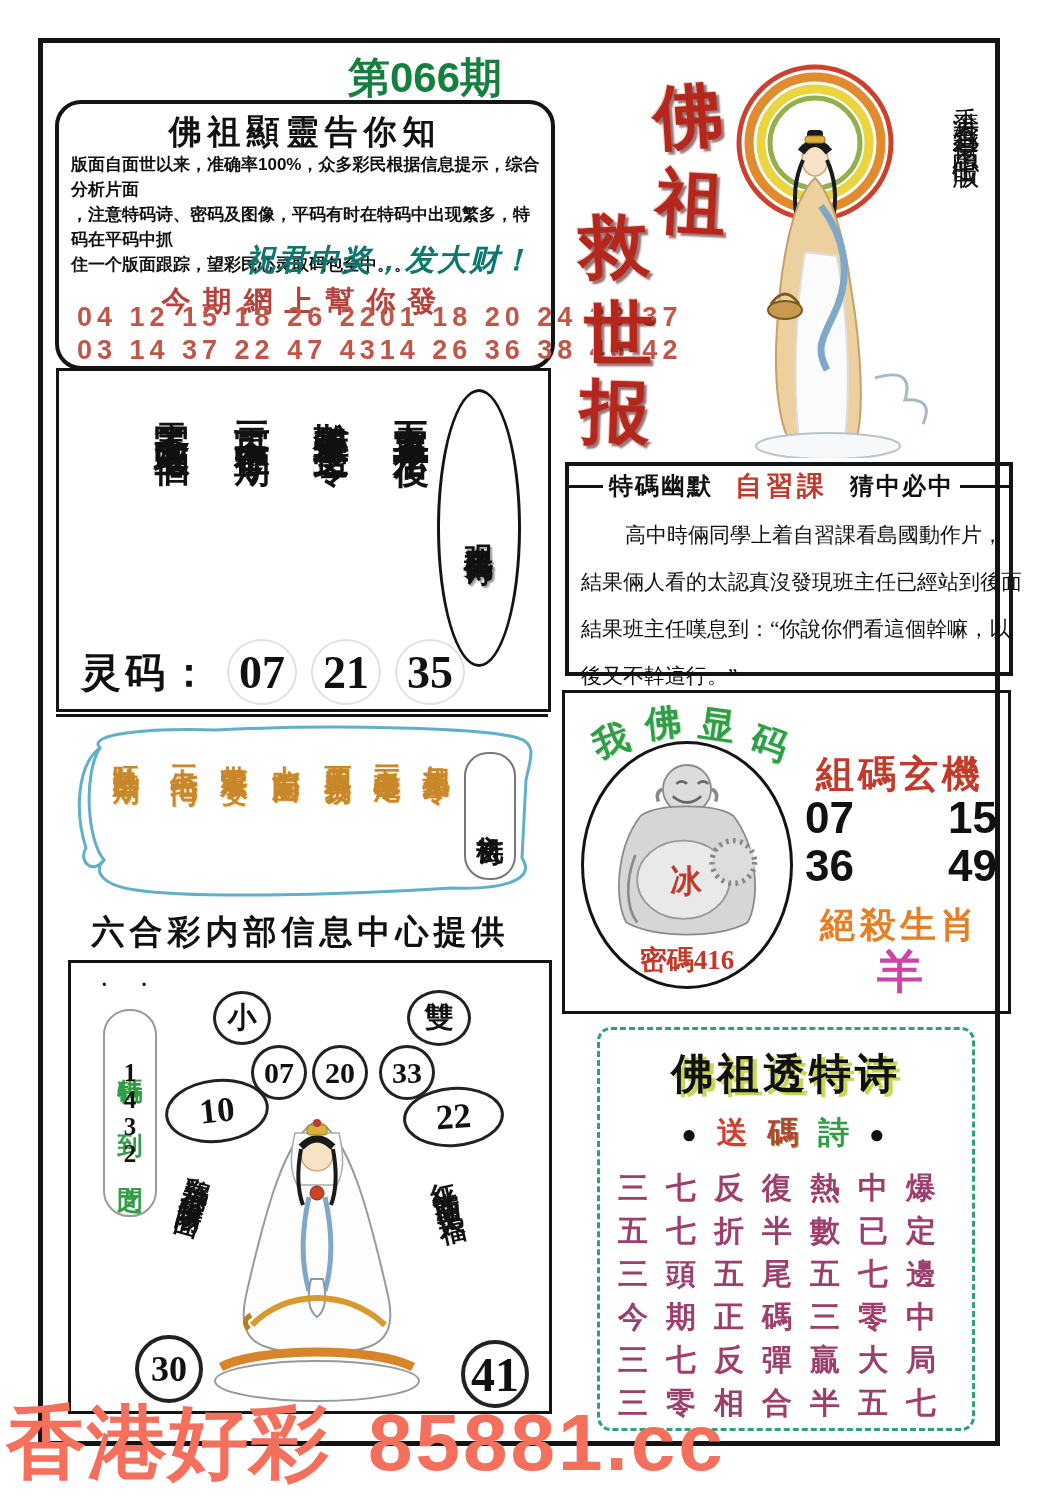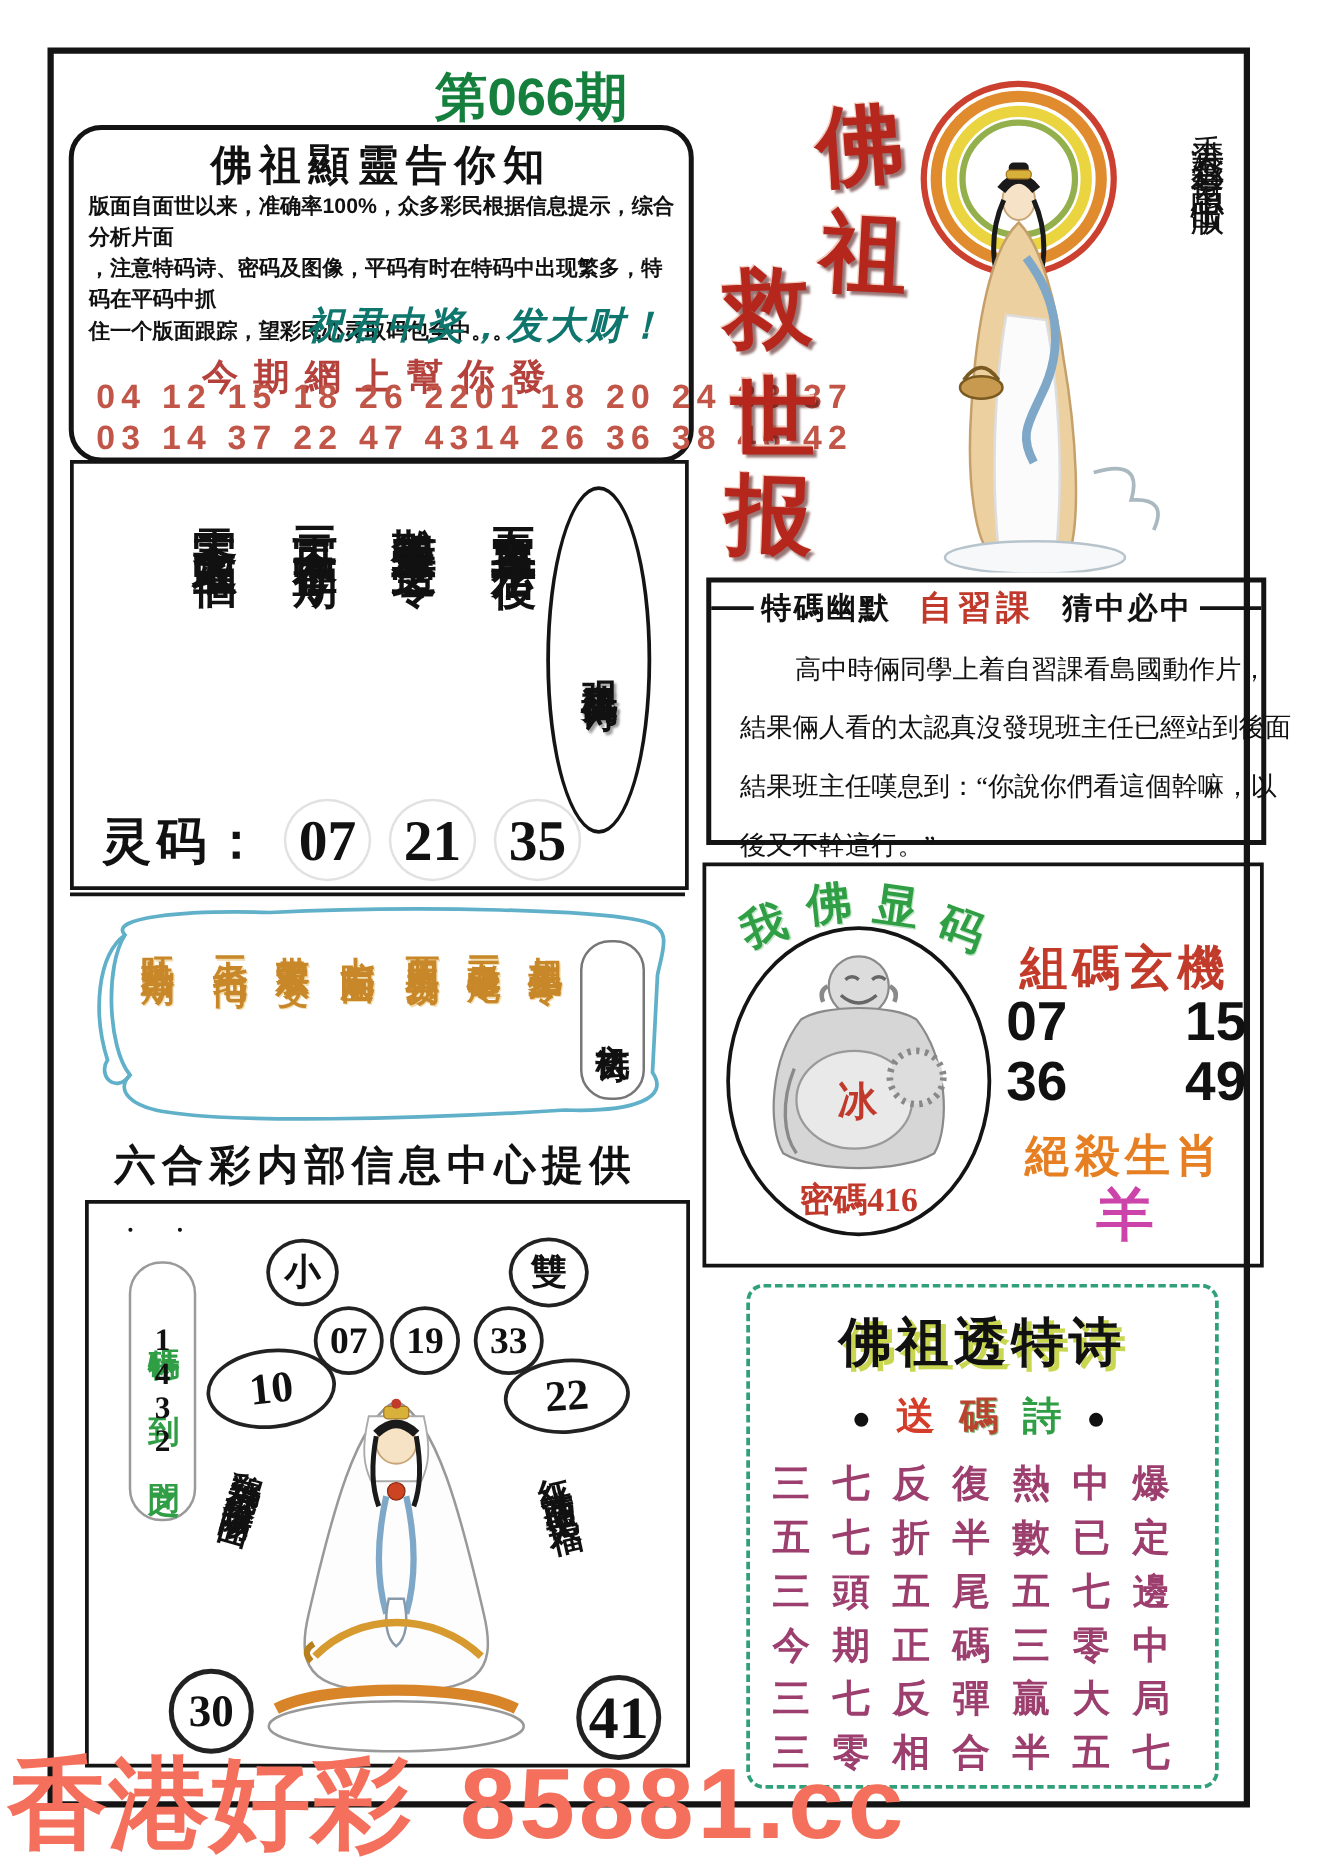--- a/index.html
+++ b/index.html
@@ -80,21 +80,21 @@
   .stand-svg{position:absolute;left:733px;top:48px;width:218px;height:410px;}
   .publisher{position:absolute;left:948px;top:86px;height:350px;writing-mode:vertical-rl;text-orientation:upright;
              font-size:27px;letter-spacing:5px;}
   
   .box4{position:absolute;left:565px;top:462px;width:440px;height:206px;border:4px solid #141414;}
   .b4-head{display:flex;align-items:center;margin-top:2px;white-space:nowrap;}
   .b4-dash{border-top:3px solid #141414;height:0;}
   .d-l{width:34px;margin-right:6px;} .d-r{width:34px;margin-left:6px;flex:1;}
   .b4-hl{font-size:24px;font-weight:bold;letter-spacing:2px;}
   .b4-hm{font-size:27px;font-weight:bold;color:#c0392b;margin:0 22px;letter-spacing:4px;}
-  .b4-body{padding:8px 12px 0 23px;font-size:21px;line-height:47px;}
+  .b4-body{padding:8px 12px 0 12px;font-size:21px;line-height:47px;}
   .b4-line{white-space:nowrap;} .b4-indent{padding-left:44px;}
   
   .box5{position:absolute;left:562px;top:690px;width:443px;height:318px;border:3px solid #141414;}
   .arc-ch{position:absolute;font-size:36px;font-weight:bold;color:#2f9e44;text-shadow:1px 1px 0 #bfe3c6;}
   .a0{left:28px;top:24px;transform:rotate(-20deg);}
   .a1{left:80px;top:6px;transform:rotate(-6deg);}
   .a2{left:134px;top:8px;transform:rotate(8deg);}
   .a3{left:186px;top:26px;transform:rotate(20deg);}
   .b5-oval{position:absolute;left:16px;top:48px;width:206px;height:242px;border:3px solid #141414;border-radius:50%;}
   .buddha-svg{position:absolute;left:14px;top:4px;width:178px;height:196px;}
@@ -194,21 +194,21 @@
   <div class="box3">
     <div class="b3-dots">· ·</div>
     <div class="pill">
       <span>
         <span class="g">特碼</span><span class="k">14</span><span class="g">到</span><span class="k">32</span><span class="g">之間</span>
       </span>
     </div>
     <div class="ring r-xiao">小</div>
     <div class="ring r-shuang">雙</div>
     <div class="ring r-07">07</div>
-    <div class="ring r-18">19</div>
+    <div class="ring r-18">20</div>
     <div class="ring r-33">33</div>
     <div class="ring r-10">10</div>
     <div class="ring r-22">22</div>
 
     <svg class="seated-svg" viewBox="0 0 240 312">
       <path d="M120,28 C88,42 68,120 50,198 C38,248 58,260 120,260 C182,260 202,248 190,198 C172,120 152,42 120,28 Z" fill="#fdfdfd" stroke="#999" stroke-width="2"></path>
       <path d="M98,40 C92,66 94,80 100,92 L140,92 C146,80 148,66 142,40 Z" fill="#ffffff" stroke="#aaa" stroke-width="1.5"></path>
       <circle cx="120" cy="62" r="16" fill="#f6e2c4" stroke="#c9a679" stroke-width="1.5"></circle>
       <path d="M104,54 Q120,38 136,54" fill="none" stroke="#1a1a1a" stroke-width="7"></path>
       <path d="M104,56 C100,78 100,96 106,112 M136,56 C140,78 140,96 134,112" fill="none" stroke="#1a1a1a" stroke-width="4"></path>

